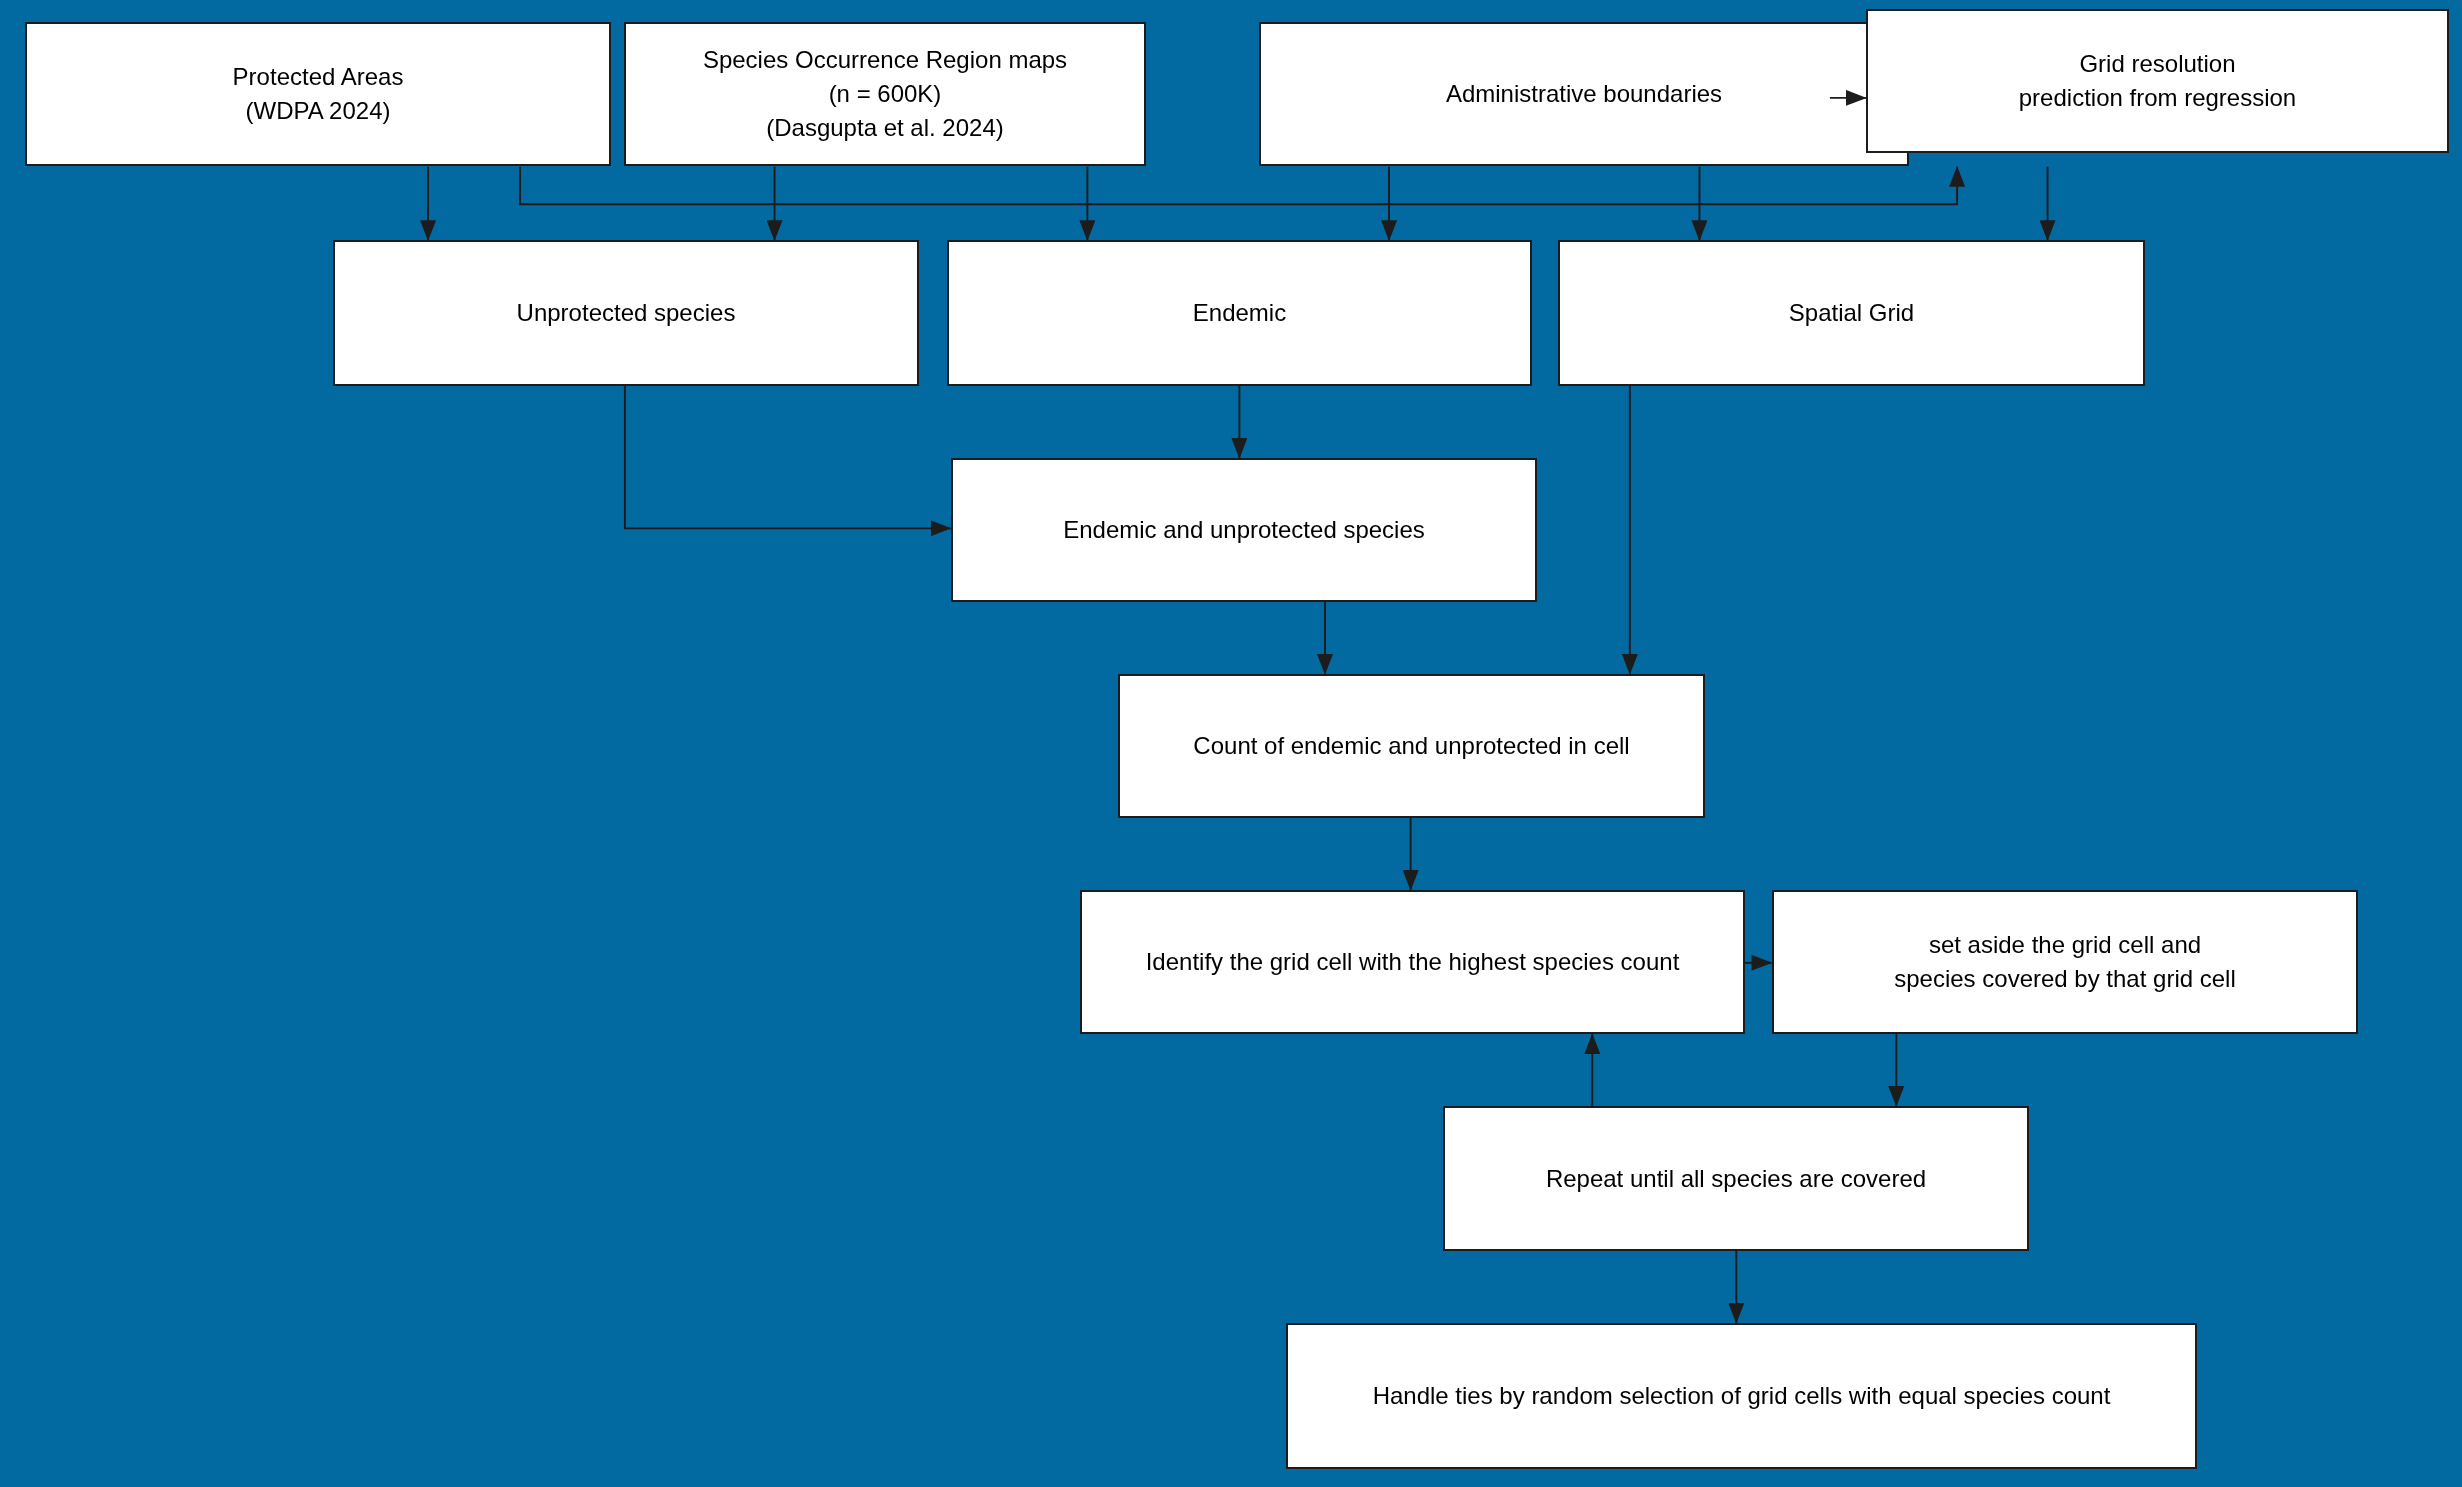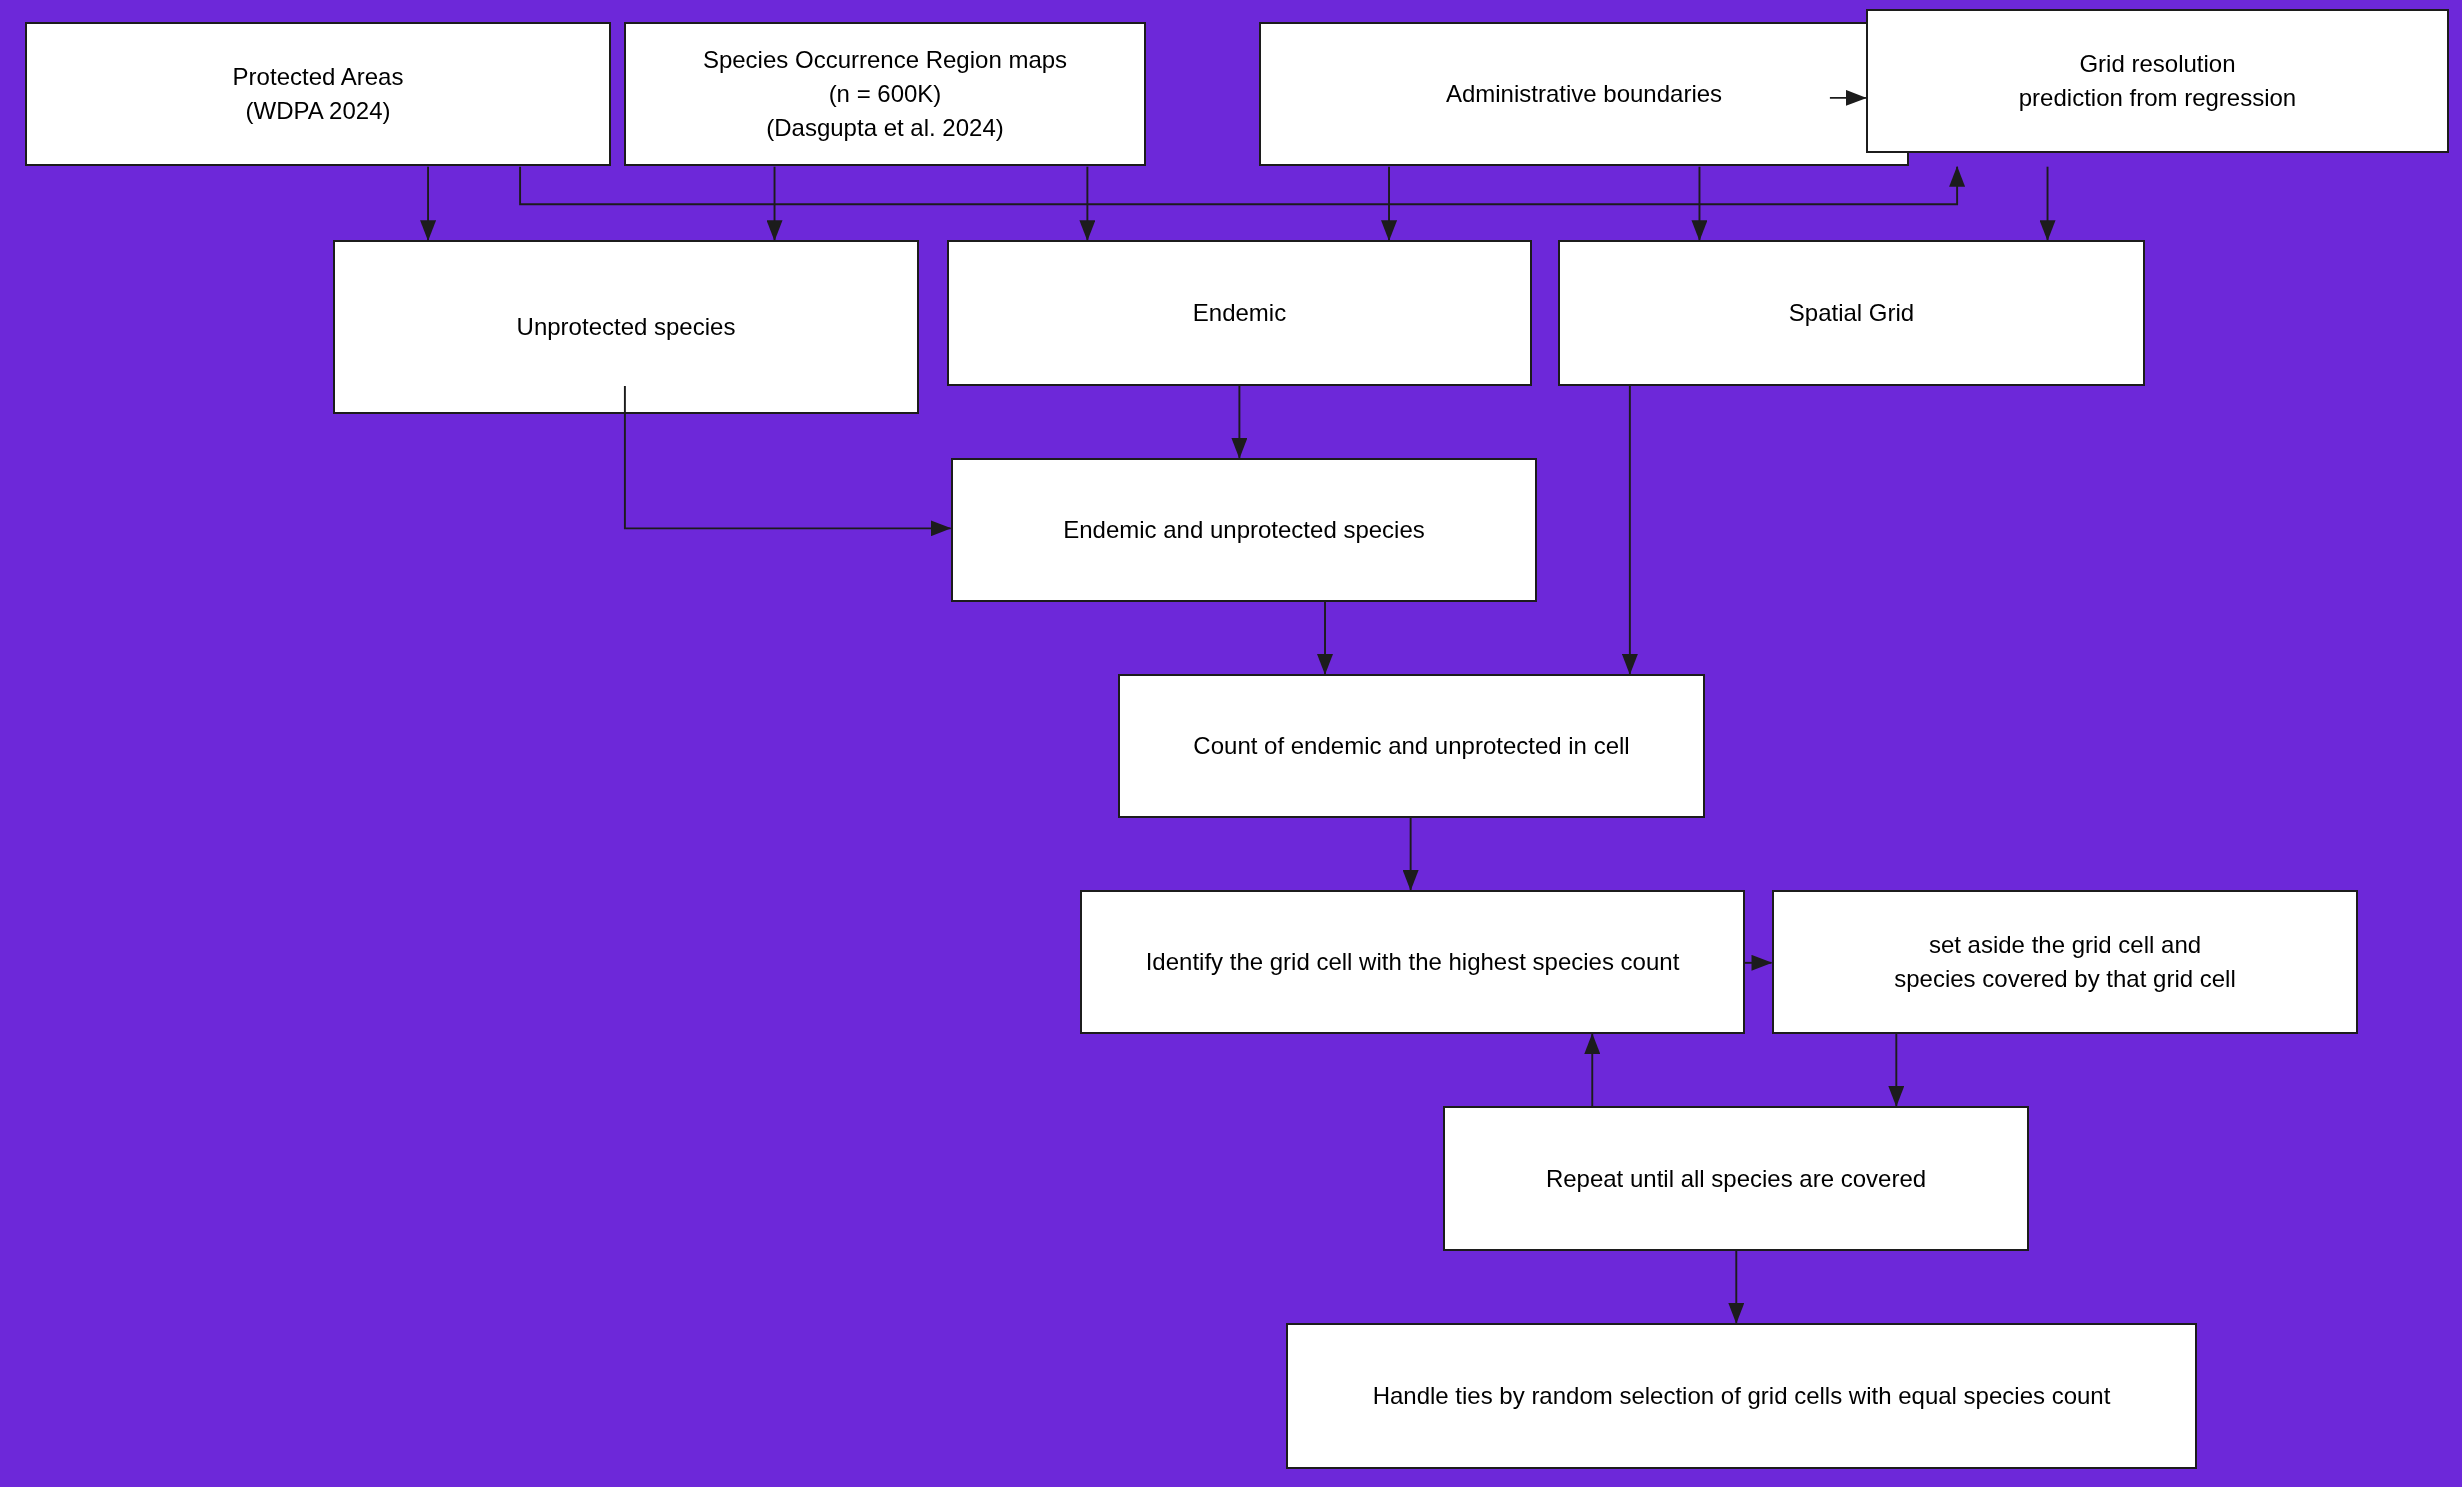--- a/index.html
+++ b/index.html
@@ -1,17 +1,17 @@
 <!DOCTYPE html>
 <html style="font-size:12.8px"><head>
 <meta charset="utf-8">
 <style>
   html,body{margin:0;padding:0;background:#ffffff;}
   body{width:2462px;height:1488px;font-family:"Liberation Sans",sans-serif;}
-  .canvas{position:relative;width:2462px;height:1488px;background:#6d28d9;overflow:hidden;}
+  .canvas{position:relative;width:2462px;height:1488px;background:#0369a1;overflow:hidden;}
   .node{
     position:absolute;
     box-sizing:border-box;
     background:#ffffff;
     border:2.4px solid #1c1c1c;
     display:flex;
     flex-direction:column;
     align-items:center;
     justify-content:center;
     text-align:center;
@@ -41,21 +41,21 @@
 
   <div class="node" style="left:1259px;top:22.4px;width:650px;height:144px">
     <span class="ln">Administrative boundaries</span>
   </div>
 
   <div class="node" style="left:1866px;top:9px;width:583px;height:144px">
     <span class="ln">Grid resolution</span>
     <span class="ln">prediction from regression</span>
   </div>
 
-  <div class="node" style="left:333px;top:240px;width:586px;height:174px">
+  <div class="node" style="left:333px;top:240px;width:586px;height:146px">
     <span class="ln">Unprotected species</span>
   </div>
 
   <div class="node" style="left:947px;top:240px;width:585px;height:146px">
     <span class="ln">Endemic</span>
   </div>
 
   <div class="node" style="left:1558px;top:240px;width:587px;height:146px">
     <span class="ln">Spatial Grid</span>
   </div>

